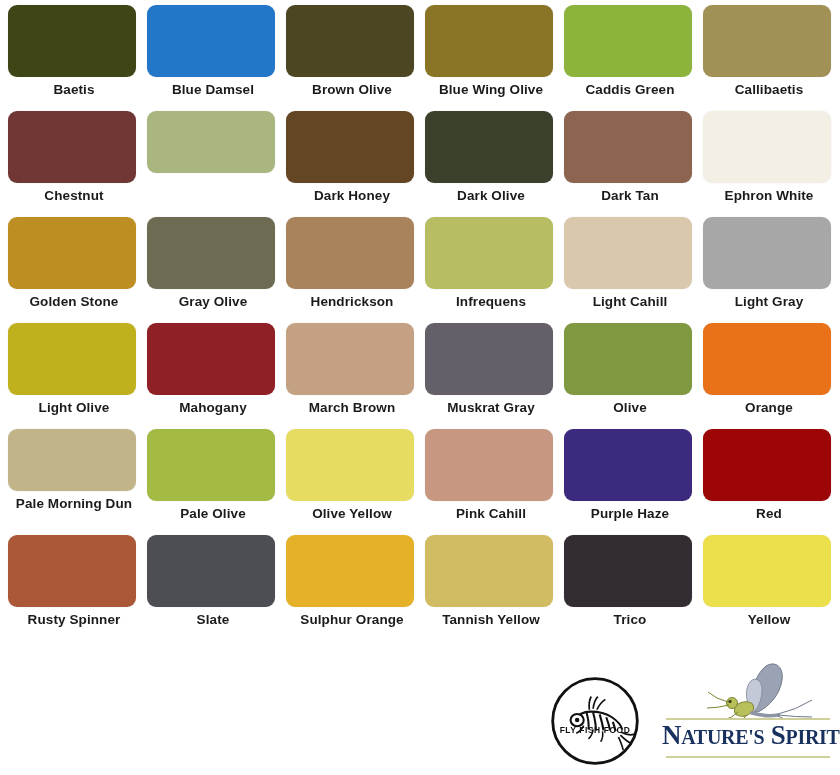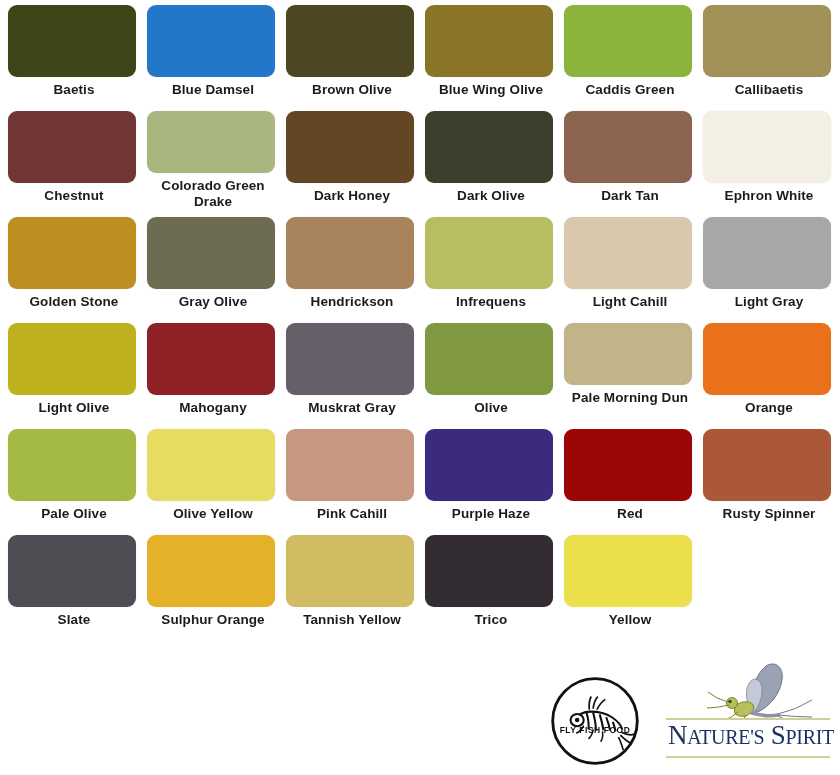--- a/index.html
+++ b/index.html
@@ -89,25 +89,25 @@
     top: 10px;
     width: 172px;
     height: 96px;
   }
 
   .ns-wordmark {
     position: absolute;
     left: 0;
     bottom: 8px;
     width: 172px;
-    text-align: right;
+    text-align: center;
     font-family: "Liberation Serif", serif;
     font-size: 27px;
     line-height: 30px;
-    font-weight: normal;
+    font-weight: bold;
     color: #18315e;
     letter-spacing: -0.3px;
     white-space: nowrap;
   }
   .ns-wordmark .small-caps {
     font-size: 20px;
   }
   .ns-rule-top, .ns-rule-bottom {
     position: absolute;
     left: 4px;
@@ -155,21 +155,20 @@
       <div class="swatch-cell">
         <div class="swatch-chip" style="background: rgb(162, 145, 87);"></div>
         <div class="swatch-label">Callibaetis</div>
       </div>
       <div class="swatch-cell">
         <div class="swatch-chip" style="background: rgb(112, 55, 52);"></div>
         <div class="swatch-label">Chestnut</div>
       </div>
       <div class="swatch-cell two-line">
         <div class="swatch-chip" style="background: rgb(169, 182, 127);"></div>
-        <div class="swatch-label">Colorado Green Drake</div>
       </div>
       <div class="swatch-cell">
         <div class="swatch-chip" style="background: rgb(101, 70, 36);"></div>
         <div class="swatch-label">Dark Honey</div>
       </div>
       <div class="swatch-cell">
         <div class="swatch-chip" style="background: rgb(59, 64, 44);"></div>
         <div class="swatch-label">Dark Olive</div>
       </div>
       <div class="swatch-cell">
@@ -206,34 +205,38 @@
       </div>
       <div class="swatch-cell">
         <div class="swatch-chip" style="background: rgb(191, 176, 29);"></div>
         <div class="swatch-label">Light Olive</div>
       </div>
       <div class="swatch-cell">
         <div class="swatch-chip" style="background: rgb(142, 32, 38);"></div>
         <div class="swatch-label">Mahogany</div>
       </div>
       <div class="swatch-cell">
+        <div class="swatch-chip" style="background: rgb(197, 161, 131);"></div>
+        <div class="swatch-label">March Brown</div>
+      </div>
+      <div class="swatch-cell">
         <div class="swatch-chip" style="background: rgb(100, 95, 104);"></div>
         <div class="swatch-label">Muskrat Gray</div>
       </div>
       <div class="swatch-cell">
         <div class="swatch-chip" style="background: rgb(128, 153, 64);"></div>
         <div class="swatch-label">Olive</div>
+      </div>
+      <div class="swatch-cell">
+        <div class="swatch-chip" style="background: rgb(232, 113, 26);"></div>
+        <div class="swatch-label">Orange</div>
       </div>
       <div class="swatch-cell two-line">
         <div class="swatch-chip" style="background: rgb(194, 180, 137);"></div>
         <div class="swatch-label">Pale Morning Dun</div>
-      </div>
-      <div class="swatch-cell">
-        <div class="swatch-chip" style="background: rgb(232, 113, 26);"></div>
-        <div class="swatch-label">Orange</div>
       </div>
       <div class="swatch-cell">
         <div class="swatch-chip" style="background: rgb(164, 187, 67);"></div>
         <div class="swatch-label">Pale Olive</div>
       </div>
       <div class="swatch-cell">
         <div class="swatch-chip" style="background: rgb(230, 220, 98);"></div>
         <div class="swatch-label">Olive Yellow</div>
       </div>
       <div class="swatch-cell">

